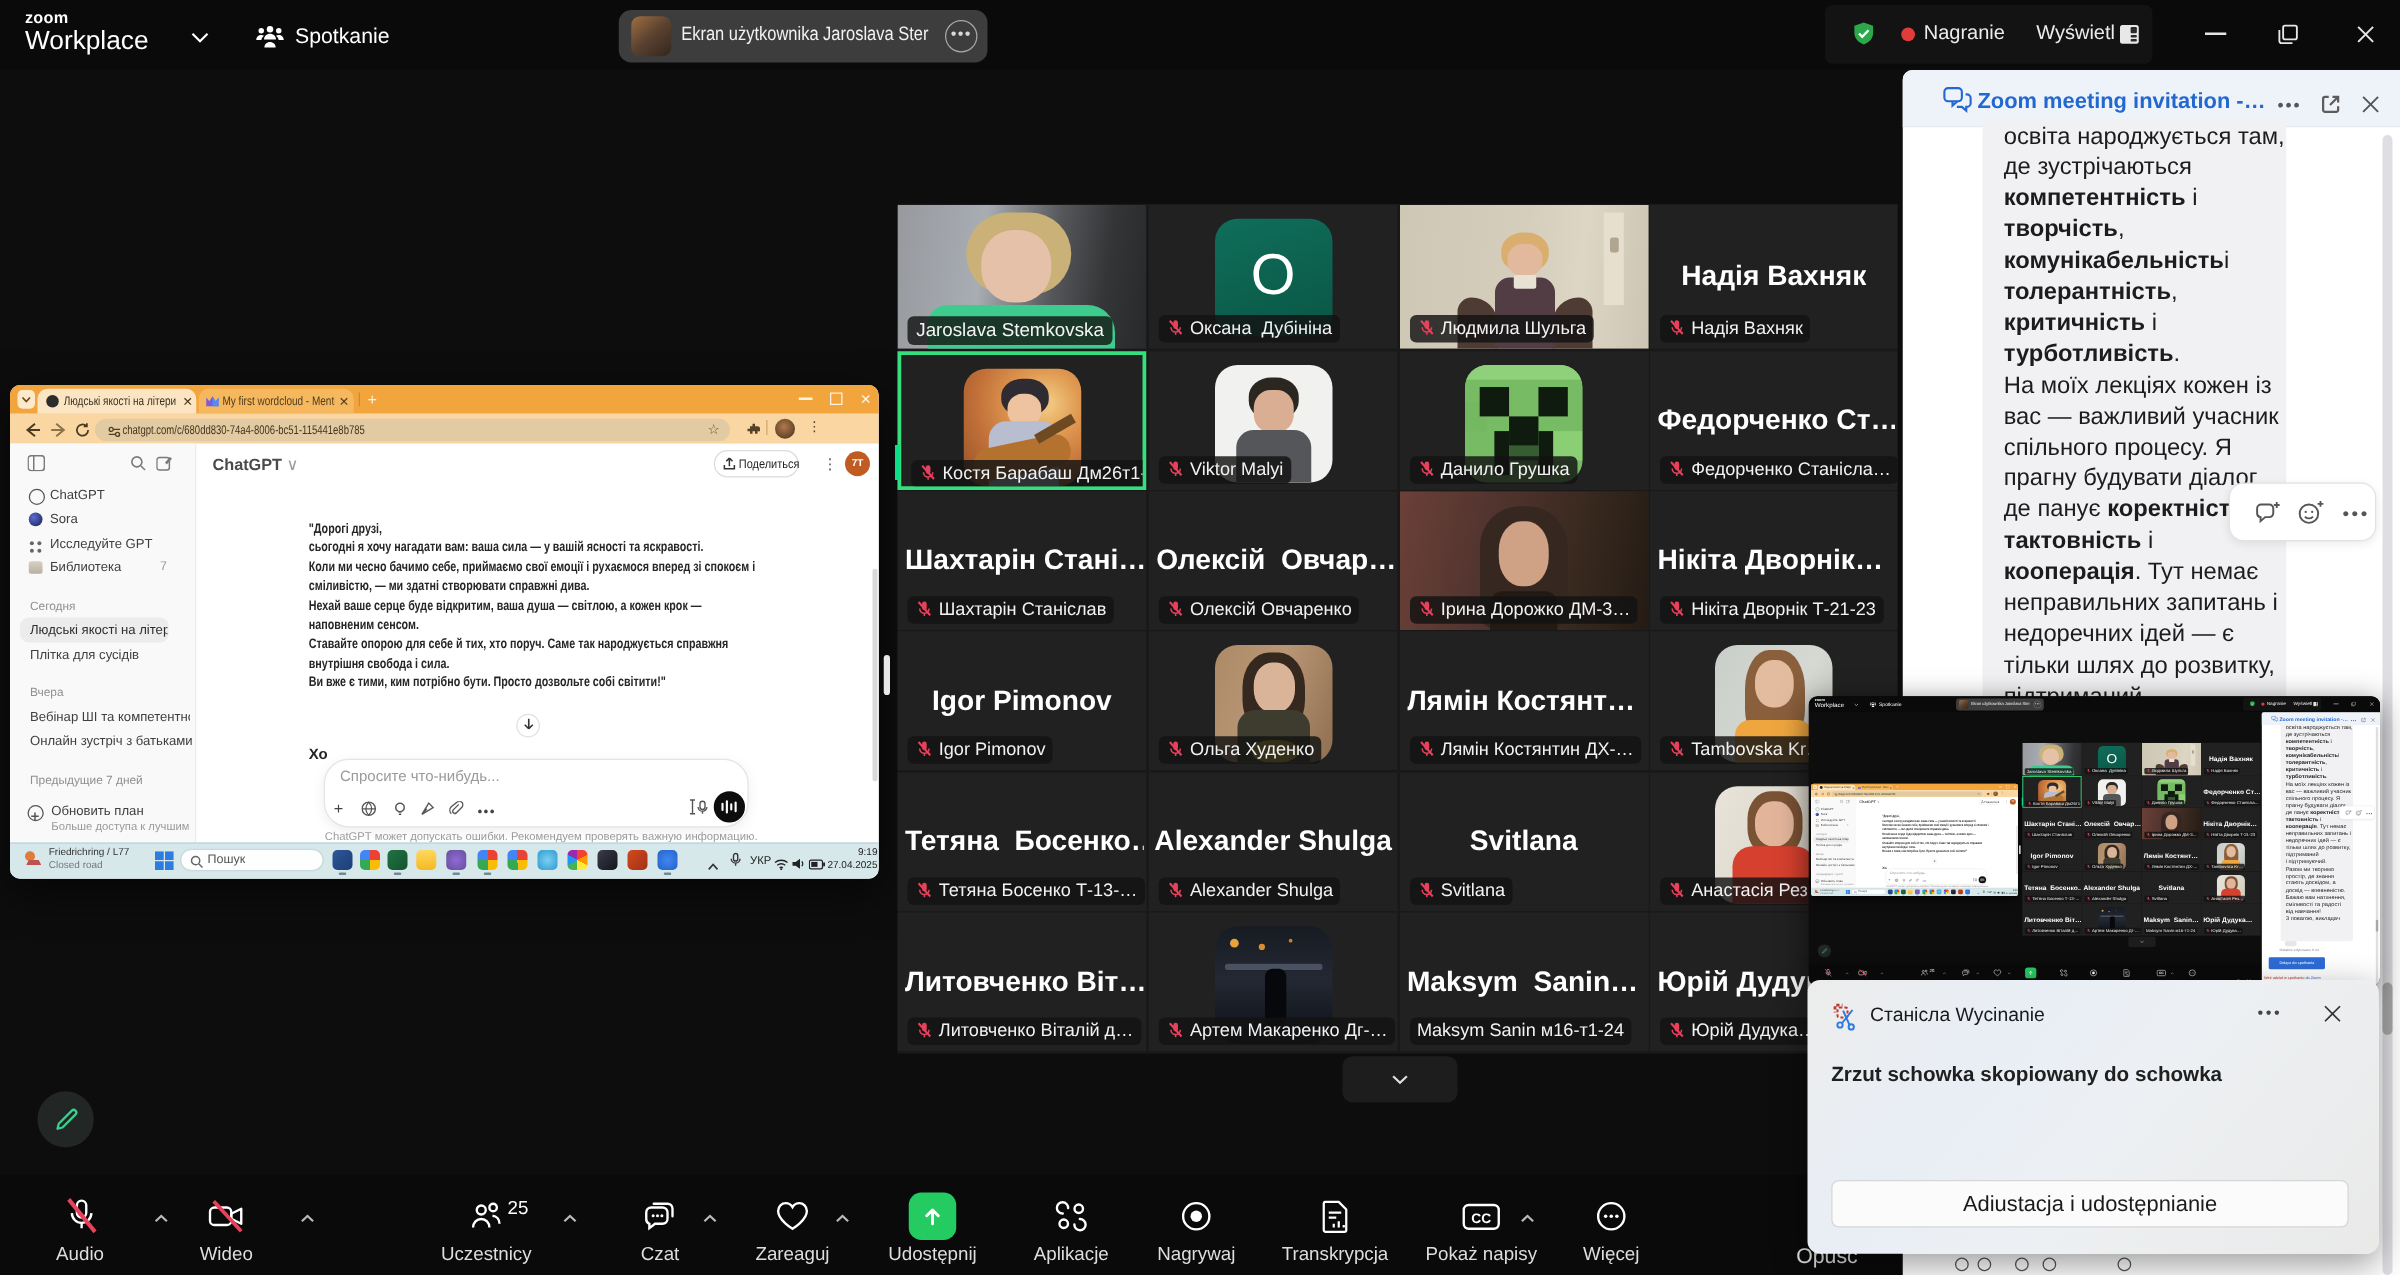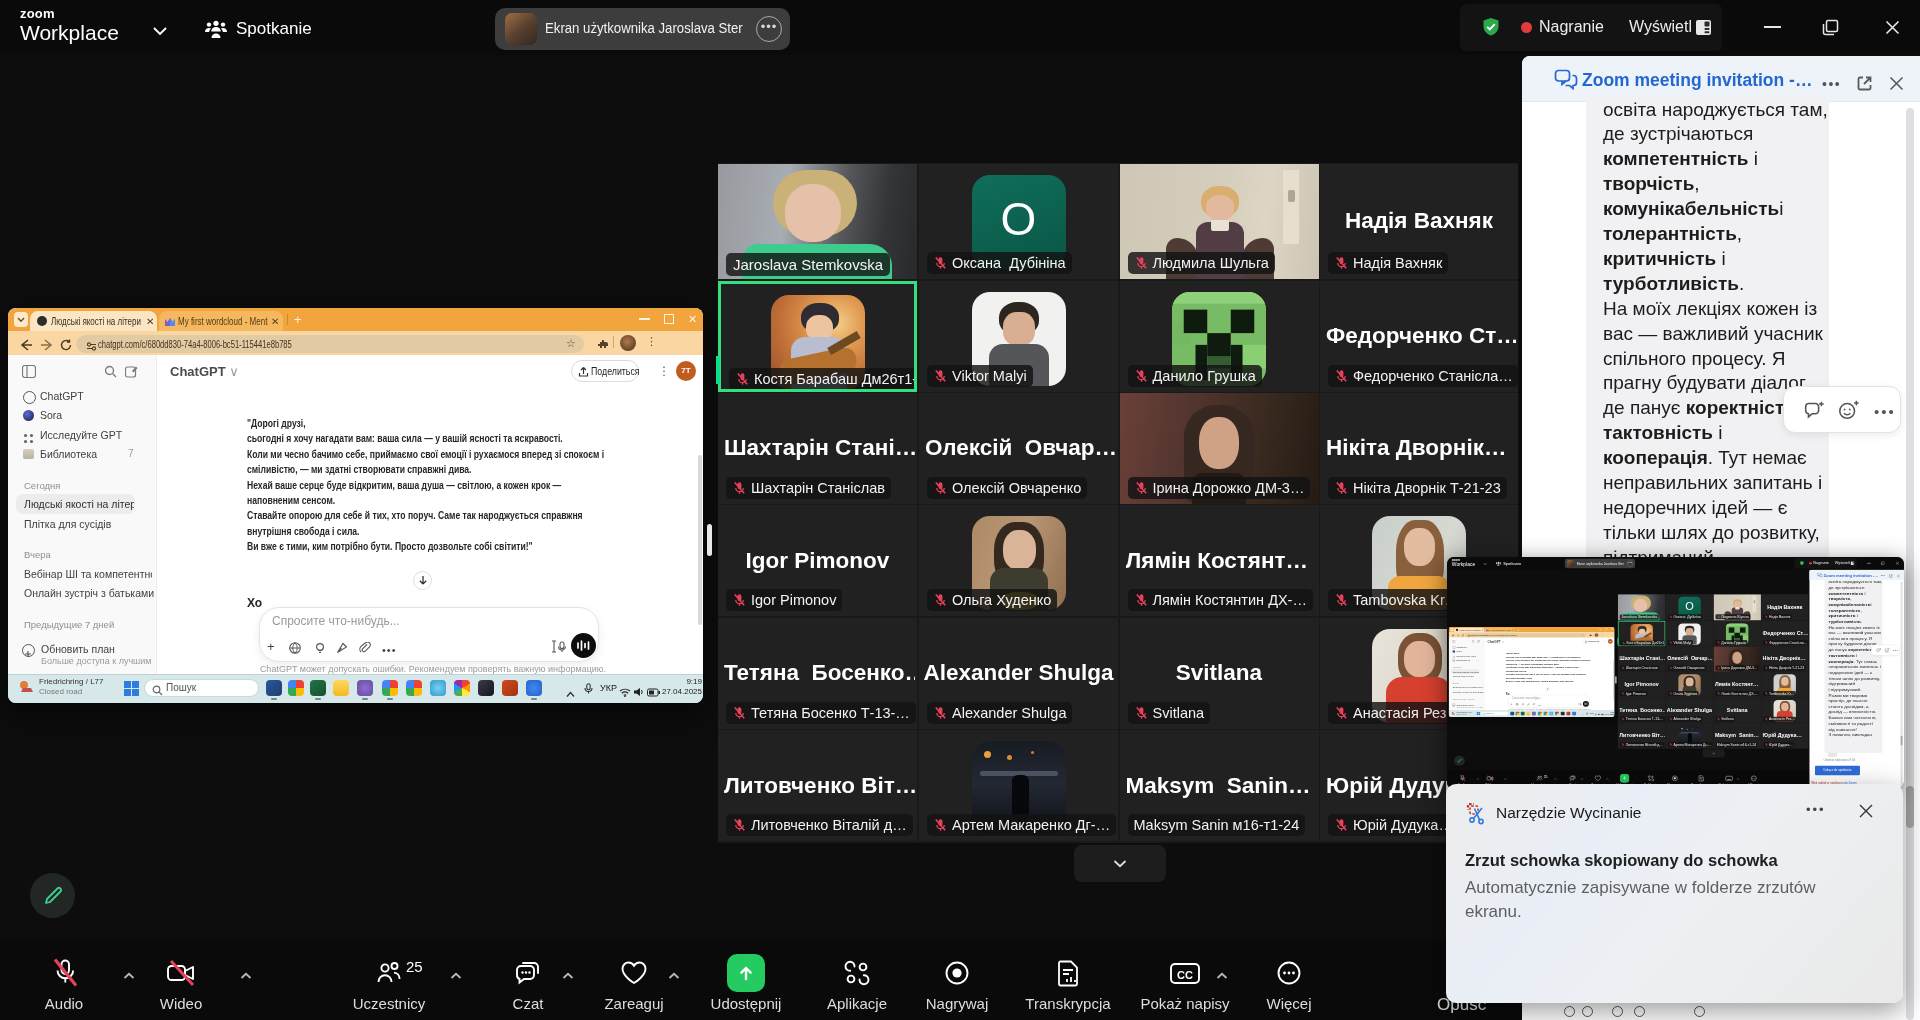--- a/index.html
+++ b/index.html
@@ -1288,19 +1288,19 @@
   </div>
 <div style="position:absolute;left:1446px;top:784px;width:457px;height:219px;z-index:60;box-shadow:0 8px 28px rgba(0,0,0,0.4);border-radius:10px;">
     <div style="position:absolute;left:0;top:0;width:100%;height:100%;background:linear-gradient(130deg,#ececeb 0%,#e9eef6 30%,#edf0f3 55%,#e9e9e8 100%);border-radius:10px;"></div>
     <div style="position:absolute;left:19px;top:17px;"><svg width="24" height="24" viewBox="0 0 24 24">
         <path d="M4 3h5M3 4v5" stroke="#c0392b" stroke-width="2.2" stroke-dasharray="2.6 1.8"></path>
 <rect x="5" y="5" width="8" height="8" rx="1.5" fill="none" stroke="#c0392b" stroke-width="1.6" stroke-dasharray="2.4 1.6"></rect>
 <circle cx="7" cy="19" r="2.1" fill="none" stroke="#2f7ce0" stroke-width="1.6"></circle>
 <circle cx="16" cy="20.5" r="2.1" fill="none" stroke="#2f7ce0" stroke-width="1.6"></circle>
 <path d="M8.6 17.6L17 7M14.6 18.9L9.5 7.5" stroke="#2f7ce0" stroke-width="1.6"></path>
       </svg></div>
-    <div style="position:absolute;left:50px;top:20px;font-size:15.5px;color:#1a1a1a;">Narzędzie Wycinanie</div>
+    <div style="position:absolute;left:50px;top:20px;font-size:15.5px;color:#1a1a1a;">Станісла Wycinanie</div>
     <div style="position:absolute;left:360px;top:18px;font-size:13px;color:#444;letter-spacing:2px;">•••</div>
     <div style="position:absolute;left:412px;top:19px;"><svg width="16" height="16" viewBox="0 0 16 16">
         <path d="M2 2l12 12M14 2L2 14" stroke="#333" stroke-width="1.4"></path>
       </svg></div>
     <div style="position:absolute;left:19px;top:67px;font-size:16.5px;font-weight:600;color:#202020;">Zrzut schowka skopiowany do schowka</div>
-    <div style="position:absolute;left:19px;top:92px;font-size:17px;line-height:24px;color:#5f5f5f;">Automatycznie zapisywane w folderze zrzutów<br>ekranu.</div>
+    <div style="position:absolute;left:19px;top:160px;width:414px;height:38px;background:#fbfbfb;border:1px solid #d6d6d6;border-radius:6px;box-sizing:border-box;text-align:center;font-size:17.5px;color:#1a1a1a;line-height:36px;">Adiustacja i udostępnianie</div>
   </div>
 </body></html>

